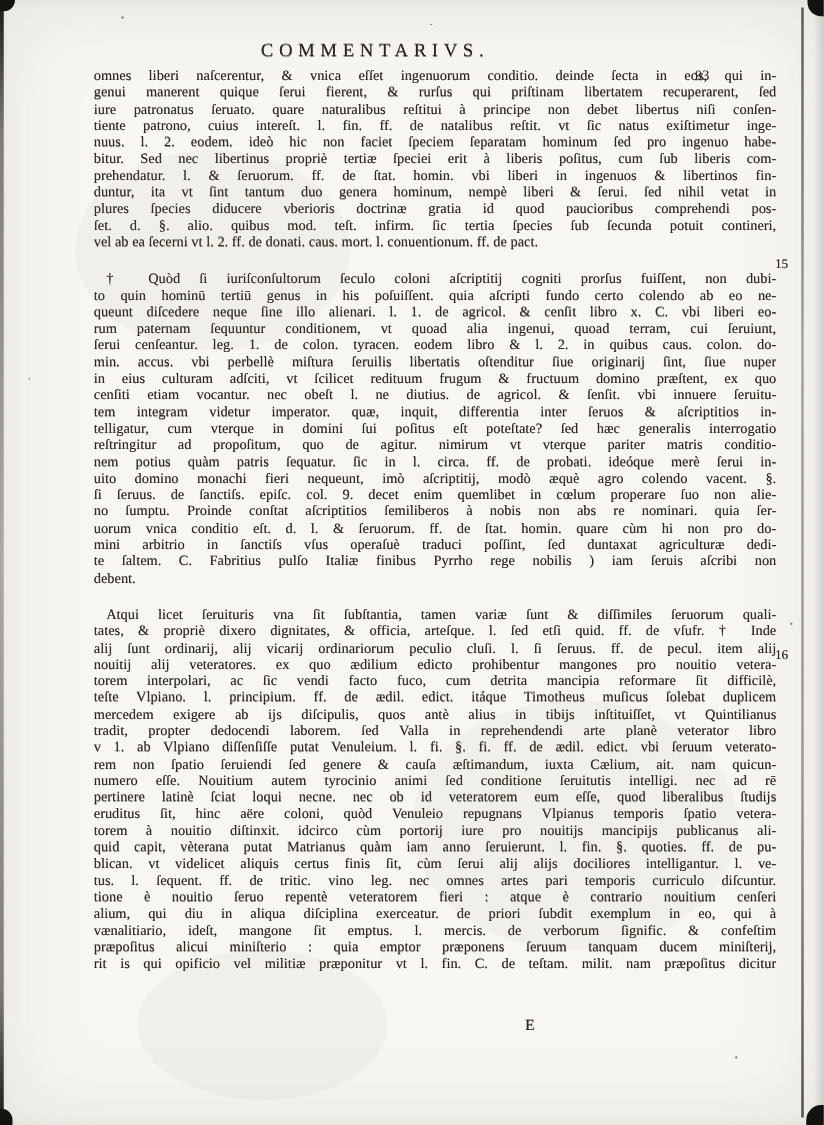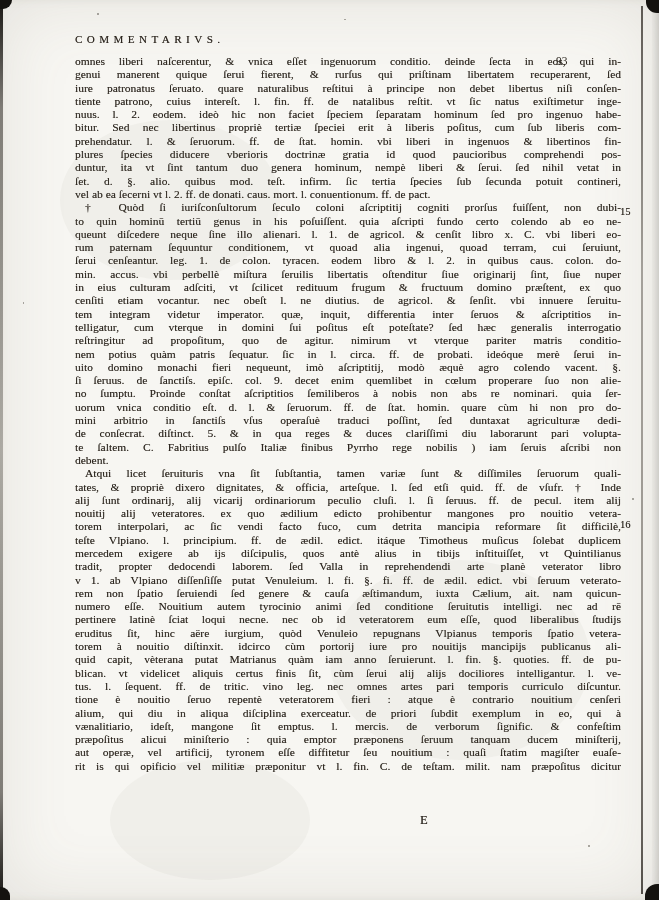--- a/index.html
+++ b/index.html
@@ -11,41 +11,41 @@
   }
   .page{
     position:relative;width:659px;height:900px;
     background:var(--paper);
     box-shadow:inset 0 0 70px rgba(110,105,92,0.14), inset 0 0 8px rgba(110,105,92,0.10);
     color:var(--ink);
   }
   
   .running-head{
     position:absolute;left:75px;top:33px;width:450px;
-    font-size:11px;letter-spacing:4.5px;
+    text-align:center;font-size:15px;letter-spacing:4.5px;
     color:var(--ink);text-shadow:0.2px 0.2px 0.35px rgba(43,37,30,0.55);
   }
   .folio{
     position:absolute;left:556px;top:35px;font-size:11.5px;
     color:var(--ink);
     margin-top:20px;
   }
   
   .text-block{
     position:absolute;left:75px;top:55px;width:546px;
     font-size:11.4px;line-height:13.3px;letter-spacing:0.05px;
     color:var(--ink);
     text-shadow:0.2px 0.2px 0.35px rgba(43,37,30,0.5);
   }
   .line{
     height:13.3px;overflow:hidden;
     text-align:justify;text-align-last:justify;
     white-space:normal;
   }
-  .line.indent{text-indent:10px;}
+  .line.indent{text-indent:10px;margin-top:16px;}
   .line.no-just{text-align-last:left;}
   .margin-note{
     position:absolute;left:545px;width:30px;font-size:10.5px;
     color:var(--ink);
   }
   .signature{
     position:absolute;left:420px;top:813px;font-size:12.5px;
     color:var(--ink);text-shadow:0.3px 0.3px 0.3px rgba(43,37,30,0.6);
   }
   
@@ -78,66 +78,64 @@
   <div class="folio">93</div>
 
   <div class="text-block">
       <div class="line">omnes liberi naſcerentur, &amp; vnica eſſet ingenuorum conditio. deinde ſecta in eos, qui in-</div>
       <div class="line">genui manerent quique ſerui fierent, &amp; rurſus qui priſtinam libertatem recuperarent, ſed</div>
       <div class="line">iure patronatus ſeruato. quare naturalibus reſtitui à principe non debet libertus niſi conſen-</div>
       <div class="line">tiente patrono, cuius intereſt. l. fin. ff. de natalibus reſtit. vt ſic natus exiſtimetur inge-</div>
       <div class="line">nuus. l. 2. eodem. ideò hic non faciet ſpeciem ſeparatam hominum ſed pro ingenuo habe-</div>
       <div class="line">bitur. Sed nec libertinus propriè tertiæ ſpeciei erit à liberis poſitus, cum ſub liberis com-</div>
       <div class="line">prehendatur. l. &amp; ſeruorum. ff. de ſtat. homin. vbi liberi in ingenuos &amp; libertinos fin-</div>
+      <div class="line">duntur, ita vt ſint tantum duo genera hominum, nempè liberi &amp; ſerui. ſed nihil vetat in</div>
       <div class="line">plures ſpecies diducere vberioris doctrinæ gratia id quod paucioribus comprehendi pos-</div>
-      <div class="line">duntur, ita vt ſint tantum duo genera hominum, nempè liberi &amp; ſerui. ſed nihil vetat in</div>
       <div class="line">ſet. d. §. alio. quibus mod. teſt. infirm. ſic tertia ſpecies ſub ſecunda potuit contineri,</div>
       <div class="line no-just">vel ab ea ſecerni vt l. 2. ff. de donati. caus. mort. l. conuentionum. ff. de pact.</div>
       <div class="line indent">† Quòd ſi iuriſconſultorum ſeculo coloni aſcriptitij cogniti prorſus fuiſſent, non dubi-</div>
       <div class="line">to quin hominū tertiū genus in his poſuiſſent. quia aſcripti fundo certo colendo ab eo ne-</div>
       <div class="line">queunt diſcedere neque ſine illo alienari. l. 1. de agricol. &amp; cenſit libro x. C. vbi liberi eo-</div>
       <div class="line">rum paternam ſequuntur conditionem, vt quoad alia ingenui, quoad terram, cui ſeruiunt,</div>
       <div class="line">ſerui cenſeantur. leg. 1. de colon. tyracen. eodem libro &amp; l. 2. in quibus caus. colon. do-</div>
       <div class="line">min. accus. vbi perbellè miſtura ſeruilis libertatis oſtenditur ſiue originarij ſint, ſiue nuper</div>
       <div class="line">in eius culturam adſciti, vt ſcilicet redituum frugum &amp; fructuum domino præſtent, ex quo</div>
       <div class="line">cenſiti etiam vocantur. nec obeſt l. ne diutius. de agricol. &amp; ſenſit. vbi innuere ſeruitu-</div>
       <div class="line">tem integram videtur imperator. quæ, inquit, differentia inter ſeruos &amp; aſcriptitios in-</div>
       <div class="line">telligatur, cum vterque in domini ſui poſitus eſt poteſtate? ſed hæc generalis interrogatio</div>
       <div class="line">reſtringitur ad propoſitum, quo de agitur. nimirum vt vterque pariter matris conditio-</div>
       <div class="line">nem potius quàm patris ſequatur. ſic in l. circa. ff. de probati. ideóque merè ſerui in-</div>
       <div class="line">uito domino monachi fieri nequeunt, imò aſcriptitij, modò æquè agro colendo vacent. §.</div>
       <div class="line">ſi ſeruus. de ſanctiſs. epiſc. col. 9. decet enim quemlibet in cœlum properare ſuo non alie-</div>
       <div class="line">no ſumptu. Proinde conſtat aſcriptitios ſemiliberos à nobis non abs re nominari. quia ſer-</div>
       <div class="line">uorum vnica conditio eſt. d. l. &amp; ſeruorum. ff. de ſtat. homin. quare cùm hi non pro do-</div>
       <div class="line">mini arbitrio in ſanctiſs vſus operaſuè traduci poſſint, ſed duntaxat agriculturæ dedi-</div>
-      <div class="line">de conſecrat. diſtinct. 5. &amp; in qua reges &amp; duces clariſſimi diu laborarunt pari volupta-</div>
       <div class="line">te ſaltem. C. Fabritius pulſo Italiæ finibus Pyrrho rege nobilis ) iam ſeruis aſcribi non</div>
       <div class="line no-just">debent.</div>
       <div class="line indent">Atqui licet ſeruituris vna ſit ſubſtantia, tamen variæ ſunt &amp; diſſimiles ſeruorum quali-</div>
       <div class="line">tates, &amp; propriè dixero dignitates, &amp; officia, arteſque. l. ſed etſi quid. ff. de vſufr. † Inde</div>
       <div class="line">alij ſunt ordinarij, alij vicarij ordinariorum peculio cluſi. l. ſi ſeruus. ff. de pecul. item alij</div>
       <div class="line">nouitij alij veteratores. ex quo ædilium edicto prohibentur mangones pro nouitio vetera-</div>
       <div class="line">torem interpolari, ac ſic vendi facto fuco, cum detrita mancipia reformare ſit difficilè,</div>
       <div class="line">teſte Vlpiano. l. principium. ff. de ædil. edict. itáque Timotheus muſicus ſolebat duplicem</div>
       <div class="line">mercedem exigere ab ijs diſcipulis, quos antè alius in tibijs inſtituiſſet, vt Quintilianus</div>
       <div class="line">tradit, propter dedocendi laborem. ſed Valla in reprehendendi arte planè veterator libro</div>
       <div class="line">v 1. ab Vlpiano diſſenſiſſe putat Venuleium. l. fi. §. fi. ff. de ædil. edict. vbi ſeruum veterato-</div>
       <div class="line">rem non ſpatio ſeruiendi ſed genere &amp; cauſa æſtimandum, iuxta Cælium, ait. nam quicun-</div>
       <div class="line">numero eſſe. Nouitium autem tyrocinio animi ſed conditione ſeruitutis intelligi. nec ad rē</div>
       <div class="line">pertinere latinè ſciat loqui necne. nec ob id veteratorem eum eſſe, quod liberalibus ſtudijs</div>
-      <div class="line">eruditus ſit, hinc aëre iurgium, quòd Venuleio repugnans Vlpianus temporis ſpatio vetera-</div>
+      <div class="line">eruditus ſit, hinc aëre coloni, quòd Venuleio repugnans Vlpianus temporis ſpatio vetera-</div>
       <div class="line">torem à nouitio diſtinxit. idcirco cùm portorij iure pro nouitijs mancipijs publicanus ali-</div>
       <div class="line">quid capit, vèterana putat Matrianus quàm iam anno ſeruierunt. l. fin. §. quoties. ff. de pu-</div>
       <div class="line">blican. vt videlicet aliquis certus finis ſit, cùm ſerui alij alijs dociliores intelligantur. l. ve-</div>
       <div class="line">tus. l. ſequent. ff. de tritic. vino leg. nec omnes artes pari temporis curriculo diſcuntur.</div>
       <div class="line">tione è nouitio ſeruo repentè veteratorem fieri : atque è contrario nouitium cenſeri</div>
       <div class="line">alium, qui diu in aliqua diſciplina exerceatur. de priori ſubdit exemplum in eo, qui à</div>
       <div class="line">vænalitiario, ideſt, mangone ſit emptus. l. mercis. de verborum ſignific. &amp; confeſtim</div>
       <div class="line">præpoſitus alicui miniſterio : quia emptor præponens ſeruum tanquam ducem miniſterij,</div>
-      <div class="line">aut operæ, vel artificij, tyronem eſſe diffitetur ſeu nouitium : quaſi ſtatim magiſter euaſe-</div>
       <div class="line">rit is qui opificio vel militiæ præponitur vt l. fin. C. de teſtam. milit. nam præpoſitus dicitur</div>
       <span class="margin-note" style="top: 150.3px;">15</span>
       <span class="margin-note" style="top: 442.9px; margin-top: 20px;">16</span>
     </div>
 
   <div class="signature">E</div>
 
   <div class="edge-left"></div>
   <div class="edge-right-line"></div>
   <div class="edge-right-fade"></div>

